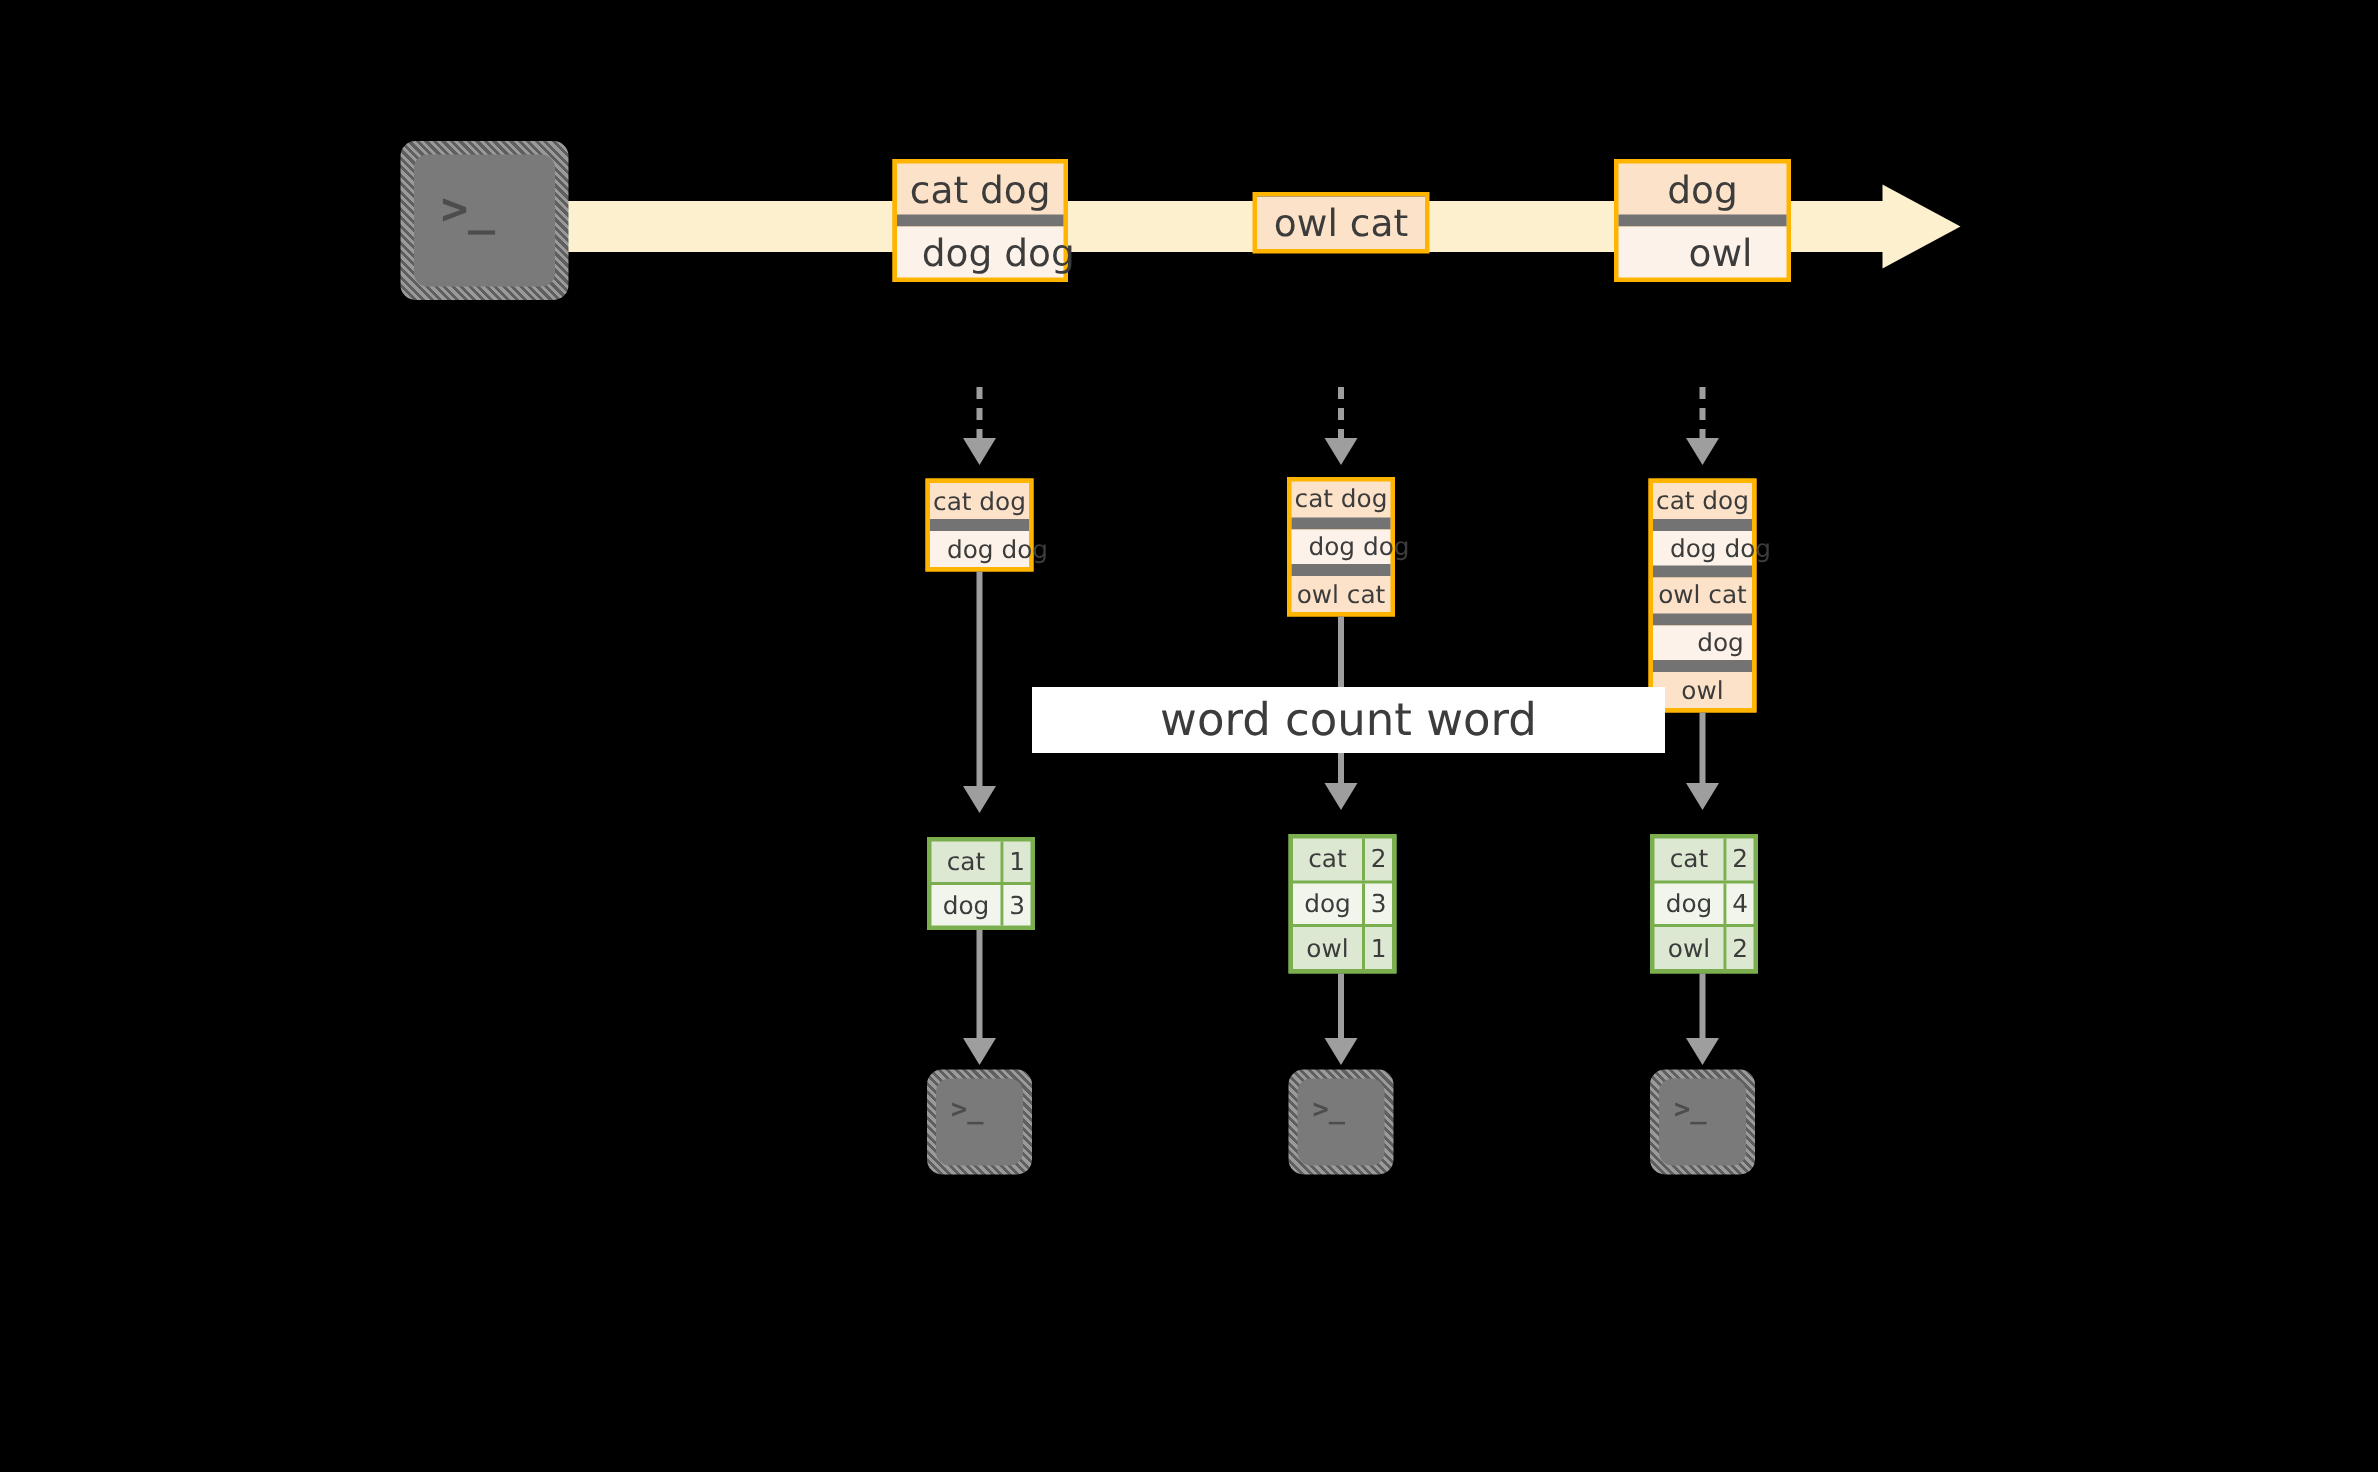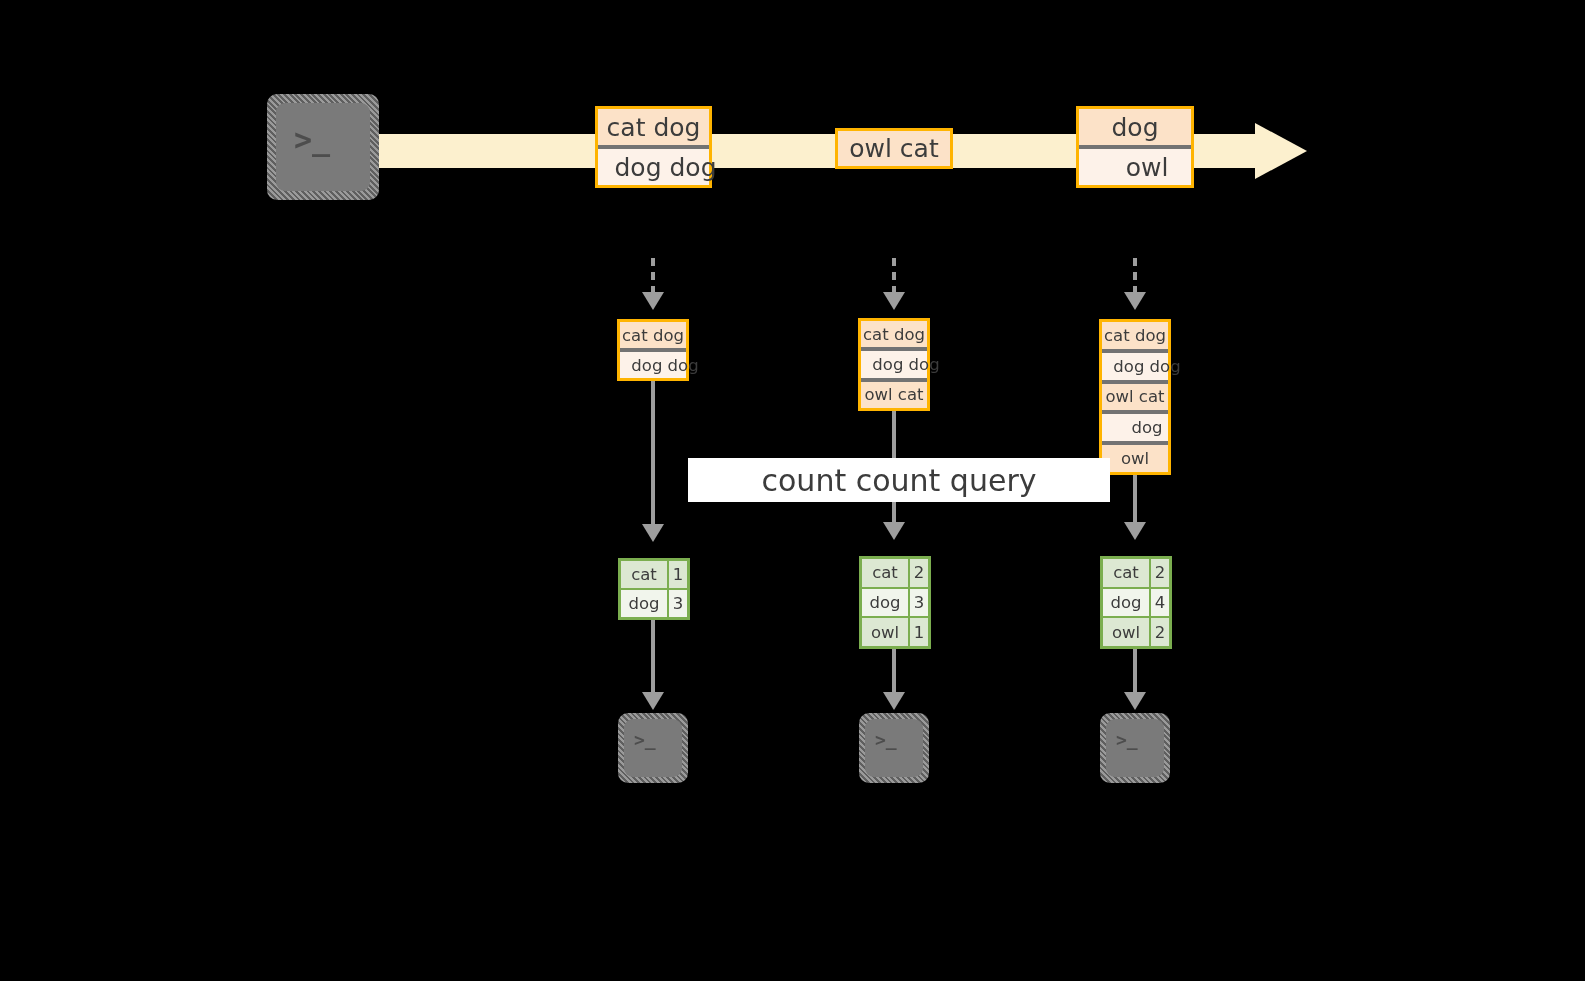--- a/index.html
+++ b/index.html
@@ -67,21 +67,21 @@
     display: flex;
     flex-direction: column;
   }
   .evt-row {
     flex: 1 1 auto;
     display: flex;
     align-items: center;
     justify-content: center;
     color: #3c3c3c;
     white-space: nowrap;
-    border-bottom: 4px solid #737373;
+    border-bottom: 8px solid #737373;
   }
   .evt-row:last-child { border-bottom: none; }
   .evt-row.shade-a { background: #FCE2C8; }
   .evt-row.shade-b { background: #FDF2E9; padding-left: 24px; }
 
   
   .big-evt .evt-row { font-size: 25px; }
   
   .small-evt .evt-row { font-size: 16.5px; }
 
@@ -265,15 +265,15 @@
 
   <div class="abs conn-line" style="left:1133px; top:649px; height:46px;"></div>
   <div class="abs conn-head" style="left:1124px; top:692px;"></div>
 
   <div class="abs terminal" style="left:1100px; top:713px; width:70px; height:70px; padding:6px;">
     <div class="terminal-inner">
       <span class="terminal-glyph" style="font-size:18px; left:10px; top:12px;">&gt;_</span>
     </div>
   </div>
 
-  <div class="abs query-label" style="left:688px; top:458px; width:422px; height:44px;">count count query</div>
+  <div class="abs query-label" style="left:688px; top:458px; width:422px; height:44px;">word count word</div>
 
 </div>
 
 </body></html>

